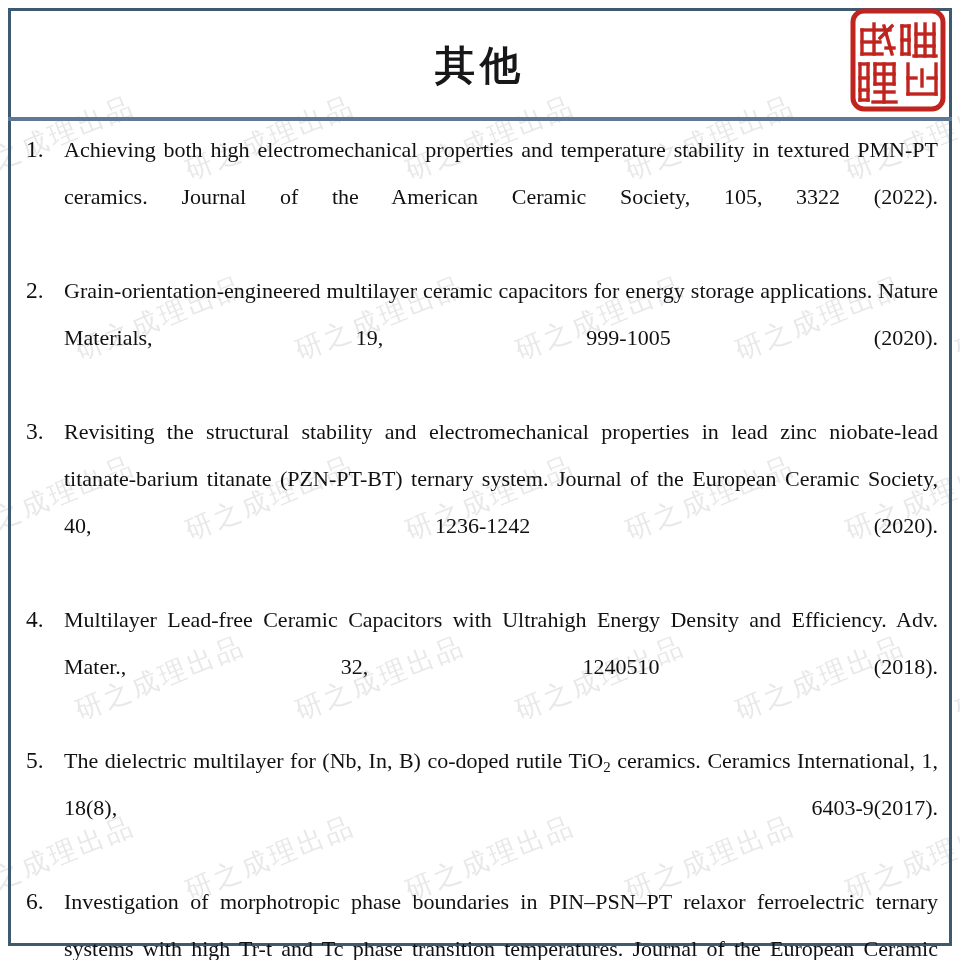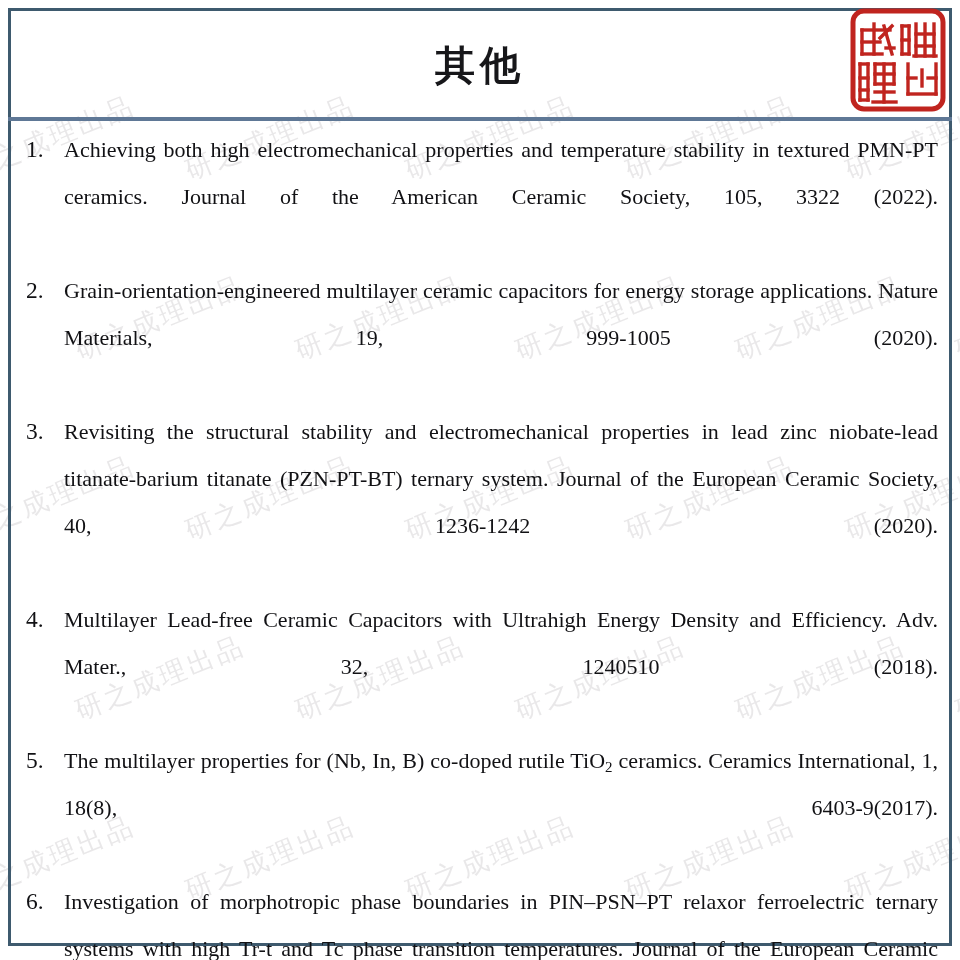--- a/index.html
+++ b/index.html
@@ -254,21 +254,21 @@
       <div class="ref">
         <div class="ref-num">3.</div>
         <div class="ref-text"><span>Revisiting the structural stability and electromechanical properties in lead zinc niobate-lead titanate-barium titanate (PZN-PT-BT) ternary system. Journal of the European Ceramic Society, 40, 1236-1242 (2020).</span></div>
       </div>
       <div class="ref">
         <div class="ref-num">4.</div>
         <div class="ref-text"><span>Multilayer Lead-free Ceramic Capacitors with Ultrahigh Energy Density and Efficiency. Adv. Mater., 32, 1240510 (2018).</span></div>
       </div>
       <div class="ref">
         <div class="ref-num">5.</div>
-        <div class="ref-text"><span>The multilayer properties for (Nb, In, B) co-doped rutile TiO</span><sub>2</sub><span> ceramics. Ceramics International, 1, 18(8), 6403-9(2017).</span></div>
+        <div class="ref-text"><span>The dielectric multilayer for (Nb, In, B) co-doped rutile TiO</span><sub>2</sub><span> ceramics. Ceramics International, 1, 18(8), 6403-9(2017).</span></div>
       </div>
       <div class="ref">
         <div class="ref-num">6.</div>
         <div class="ref-text"><span>Investigation of morphotropic phase boundaries in PIN–PSN–PT relaxor ferroelectric ternary systems with high Tr-t and Tc phase transition temperatures. Journal of the European Ceramic Society, 37, 2813-2823 (2017).</span></div>
       </div>
     </div>
 
 </div>
 
 </body></html>

